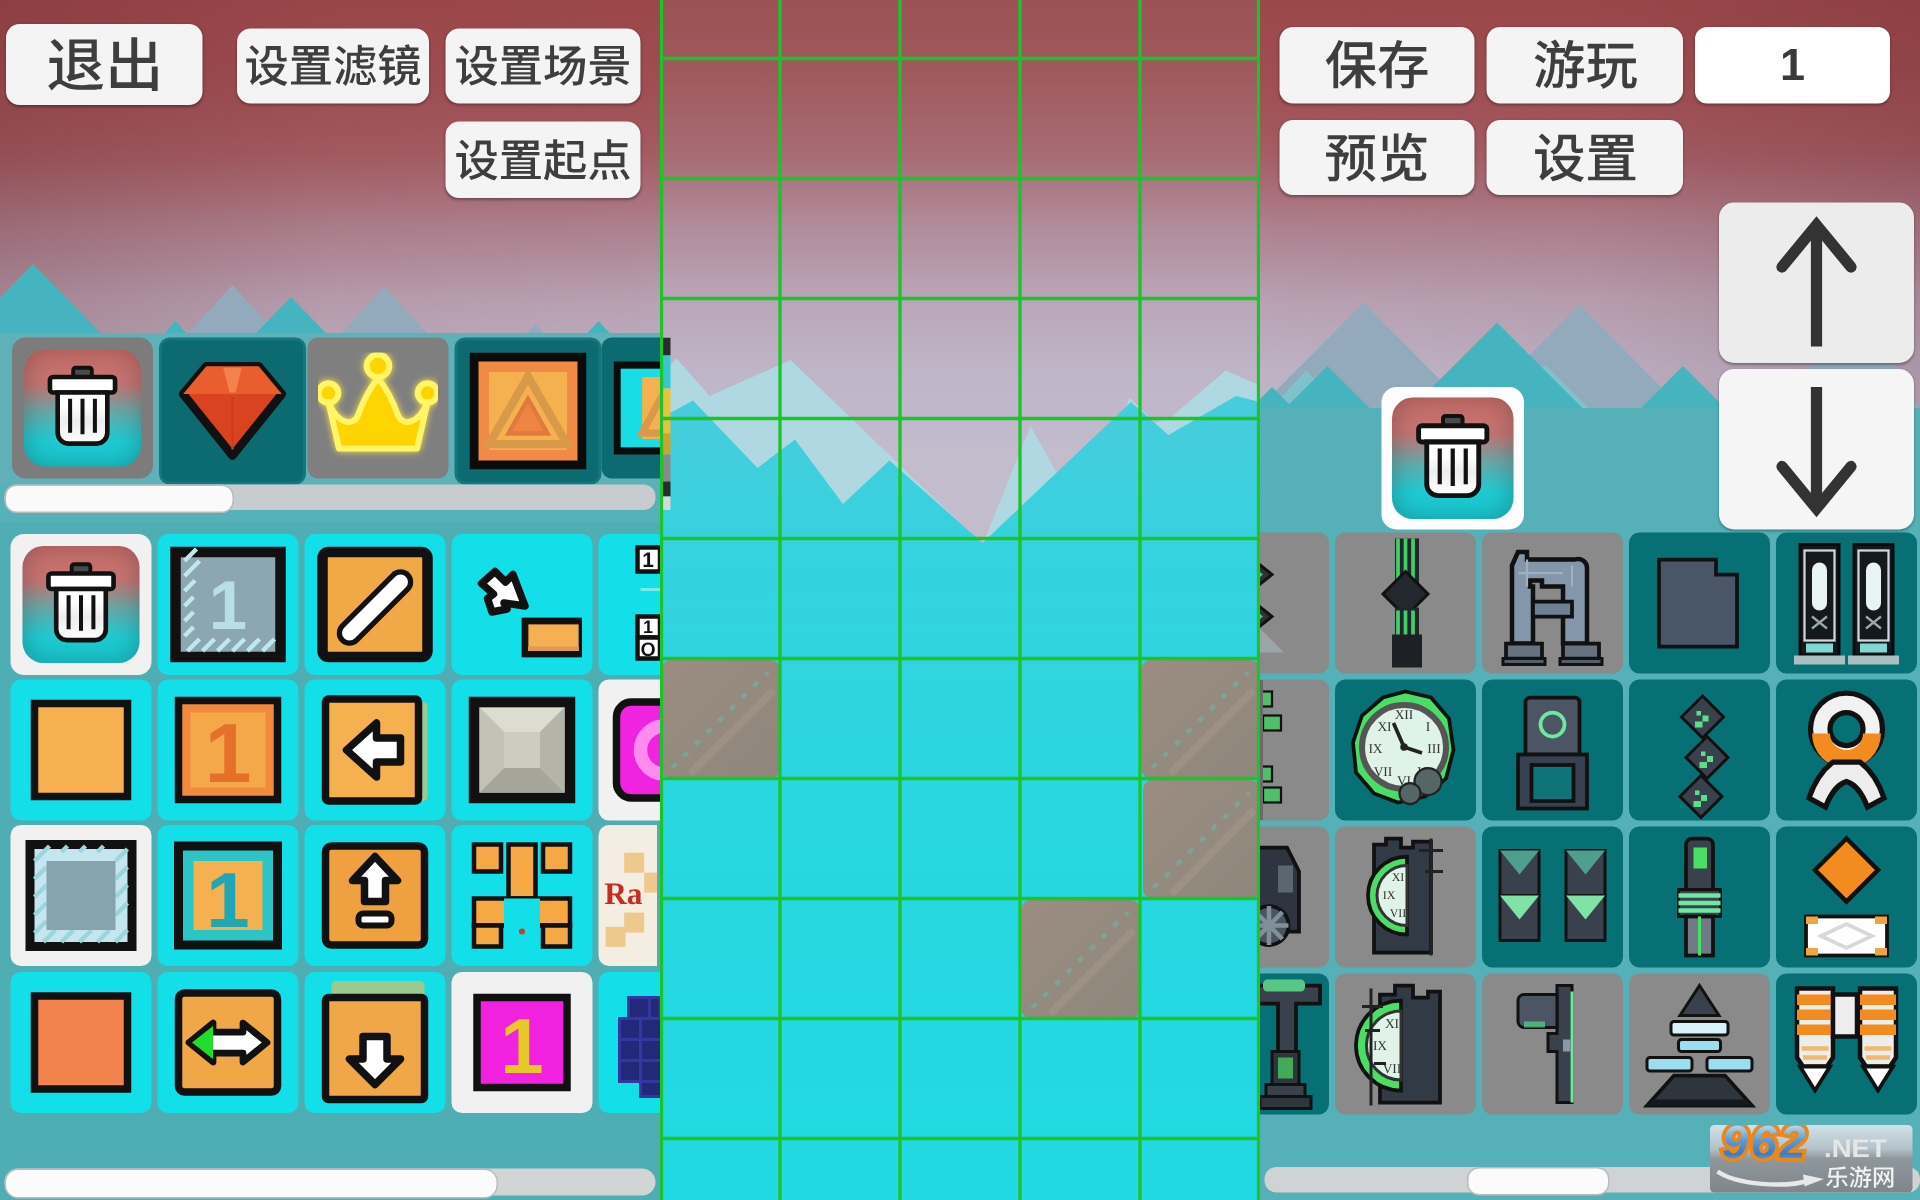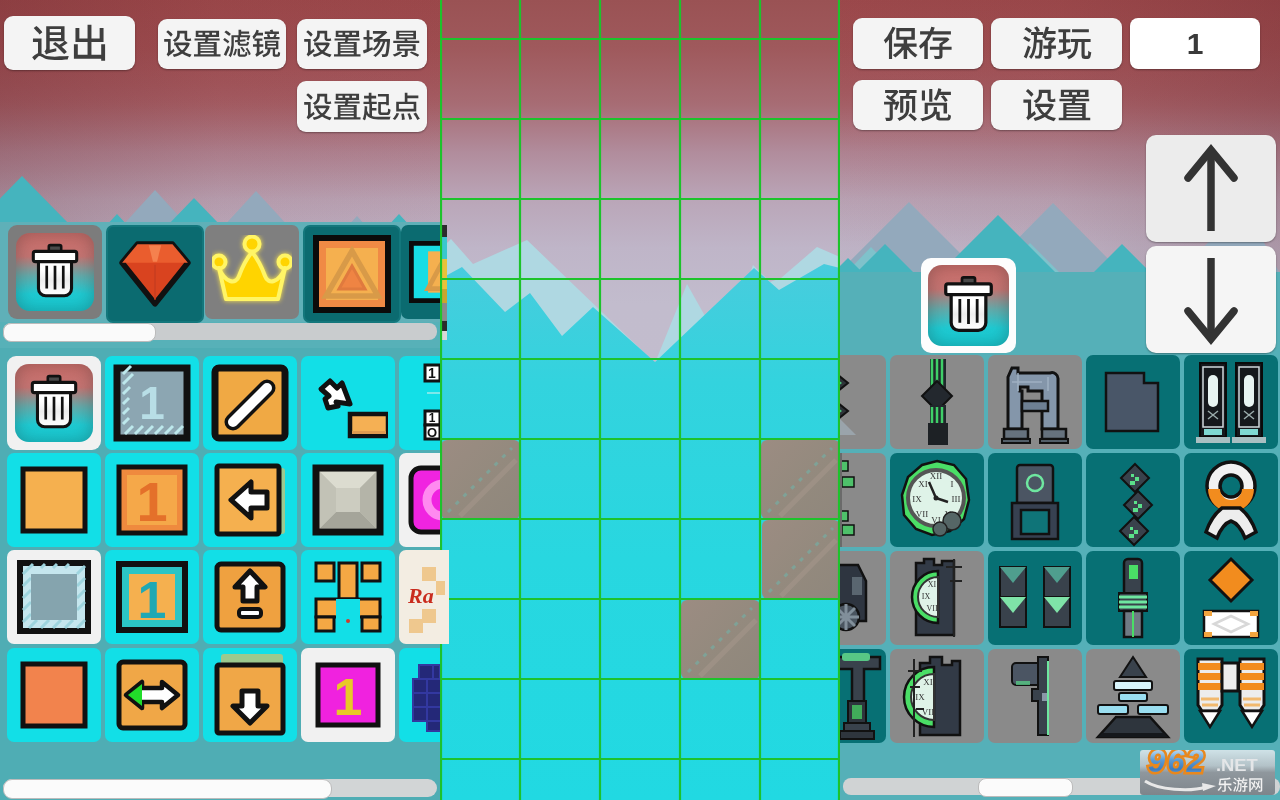--- a/index.html
+++ b/index.html
@@ -424,21 +424,21 @@
 <rect x="10" y="44" width="41" height="18"></rect>
           <rect x="51" y="44" width="23" height="18"></rect>
 <rect x="10" y="62" width="18" height="14"></rect>
           <rect x="56" y="62" width="18" height="14"></rect>
 </g>
 <rect x="30" y="44" width="24" height="34" fill="#12DFE7"></rect>
 <circle cx="42" cy="66" r="2" fill="#d03a2a"></circle>
 </svg>
     </div>
 
-<div class="tile" style="left:399px;top:550px;width:50px;height:94px;background:#F3EDE2;border-radius:7px 0 0 7px;font-style:italic;">
+<div class="tile" style="left:399px;top:550px;width:39px;height:94px;background:#F3EDE2;border-radius:7px 0 0 7px;">
       <svg width="41" height="80" viewBox="0 0 41 80">
 <g fill="#EFBF7A" opacity="0.8">
 <rect x="18" y="10" width="14" height="14"></rect>
           <rect x="32" y="24" width="9" height="14"></rect>
 <rect x="18" y="52" width="14" height="14"></rect>
           <rect x="5" y="62" width="14" height="14"></rect>
 </g>
 <text x="4" y="46" font-size="22" font-weight="bold" fill="#C92C1E" font-family="Liberation Serif">Ra</text>
 </svg>
     </div>

